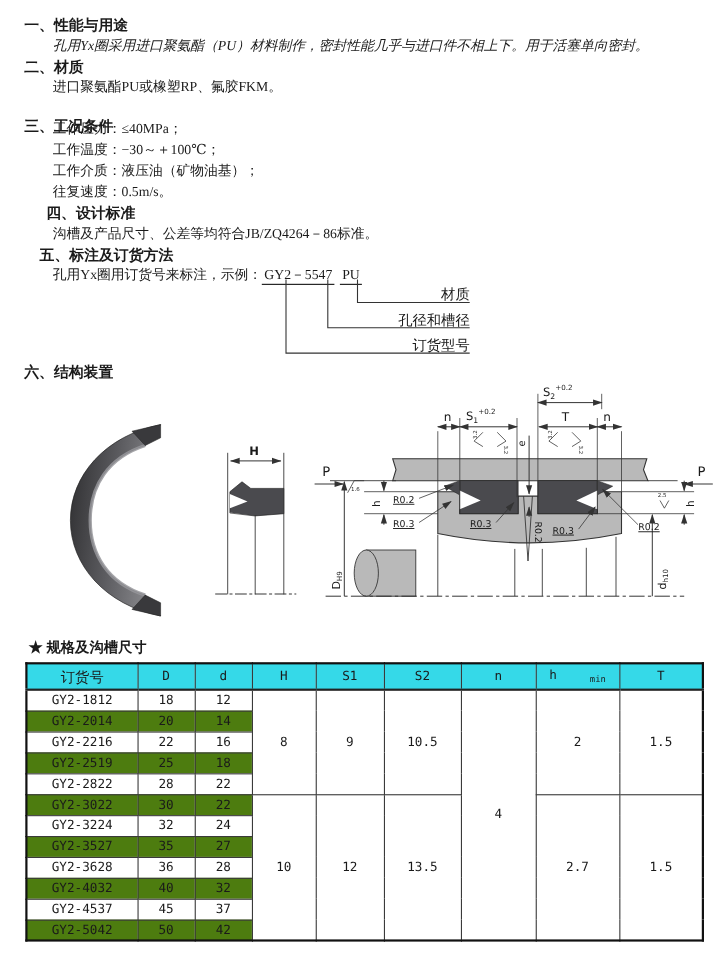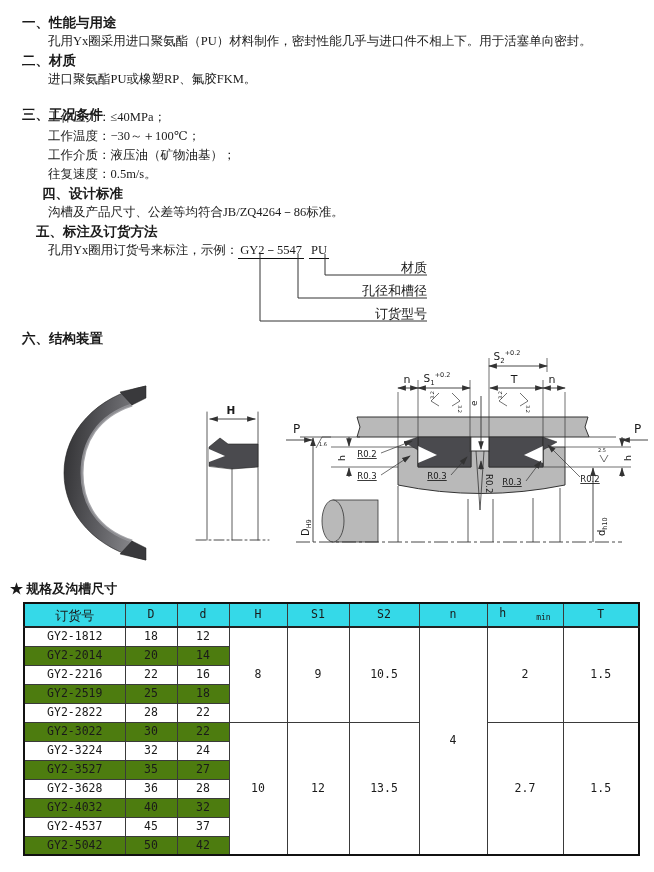--- a/index.html
+++ b/index.html
@@ -20,21 +20,21 @@
   table.spec th.cn{font-family:"Liberation Serif","DejaVu Serif",serif;font-size:13px;}
   table.spec tbody tr{height:19px;}
   tr.alt td.dc{background:#4d7c0f;}
   sub{font-size:8px;padding-left:30px;}
   svg text{font-family:"DejaVu Sans","Liberation Sans",sans-serif;fill:#1a1a1a;}
 </style>
 </head>
 <body>
 
 <div class="abs hline" style="left:22px;top:14px;">一、性能与用途</div>
-<div class="abs bline" style="left:48px;top:33px;">孔用Yx圈采用进口聚氨酯（PU）材料制作，密封性能几乎与进口件不相上下。用于活塞单向密封。</div>
+<div class="abs bline" style="left:48px;top:33px;font-style:italic;">孔用Yx圈采用进口聚氨酯（PU）材料制作，密封性能几乎与进口件不相上下。用于活塞单向密封。</div>
 <div class="abs hline" style="left:22px;top:52px;">二、材质</div>
 <div class="abs bline" style="left:48px;top:71px;">进口聚氨酯PU或橡塑RP、氟胶FKM。</div>
 <div class="abs hline" style="left:22px;top:106px;">三、工况条件</div>
 <div class="abs bline" style="left:48px;top:109px;">工作压力：≤40MPa；</div>
 <div class="abs bline" style="left:48px;top:128px;">工作温度：−30～＋100℃；</div>
 <div class="abs bline" style="left:48px;top:147px;">工作介质：液压油（矿物油基）；</div>
 <div class="abs bline" style="left:48px;top:166px;">往复速度：0.5m/s。</div>
 <div class="abs hline" style="left:22px;top:185px;margin-left:20px;">四、设计标准</div>
 <div class="abs bline" style="left:48px;top:204px;">沟槽及产品尺寸、公差等均符合JB/ZQ4264－86标准。</div>
 <div class="abs hline" style="left:36px;top:223px;">五、标注及订货方法</div>
@@ -178,21 +178,21 @@
       <text transform="translate(486,474) rotate(90)">R0.2</text>
       <line x1="481" y1="470" x2="481" y2="461" stroke="#333" stroke-width="0.7" marker-end="url(#arw)"></line>
       <text x="512" y="485" text-anchor="middle" text-decoration="underline">R0.3</text>
       <line x1="526" y1="481" x2="541" y2="461" stroke="#333" stroke-width="0.7" marker-end="url(#arw)"></line>
       <text x="590" y="482" text-anchor="middle" text-decoration="underline">R0.2</text>
       <line x1="580" y1="477" x2="548" y2="445" stroke="#333" stroke-width="0.7" marker-end="url(#arw)"></line>
     </g>
   </g>
 </svg>
 
-<div class="abs star-title" style="left:10px;top:580px;">
+<div class="abs star-title" style="left:26px;top:580px;">
   <span>★</span>
   <span>规格及沟槽尺寸</span>
 </div>
 
 <table class="spec abs" style="left:23px;top:602px;">
   <colgroup>
     <col style="width:101px">
       <col style="width:52px">
       <col style="width:52px">
     <col style="width:58px">

